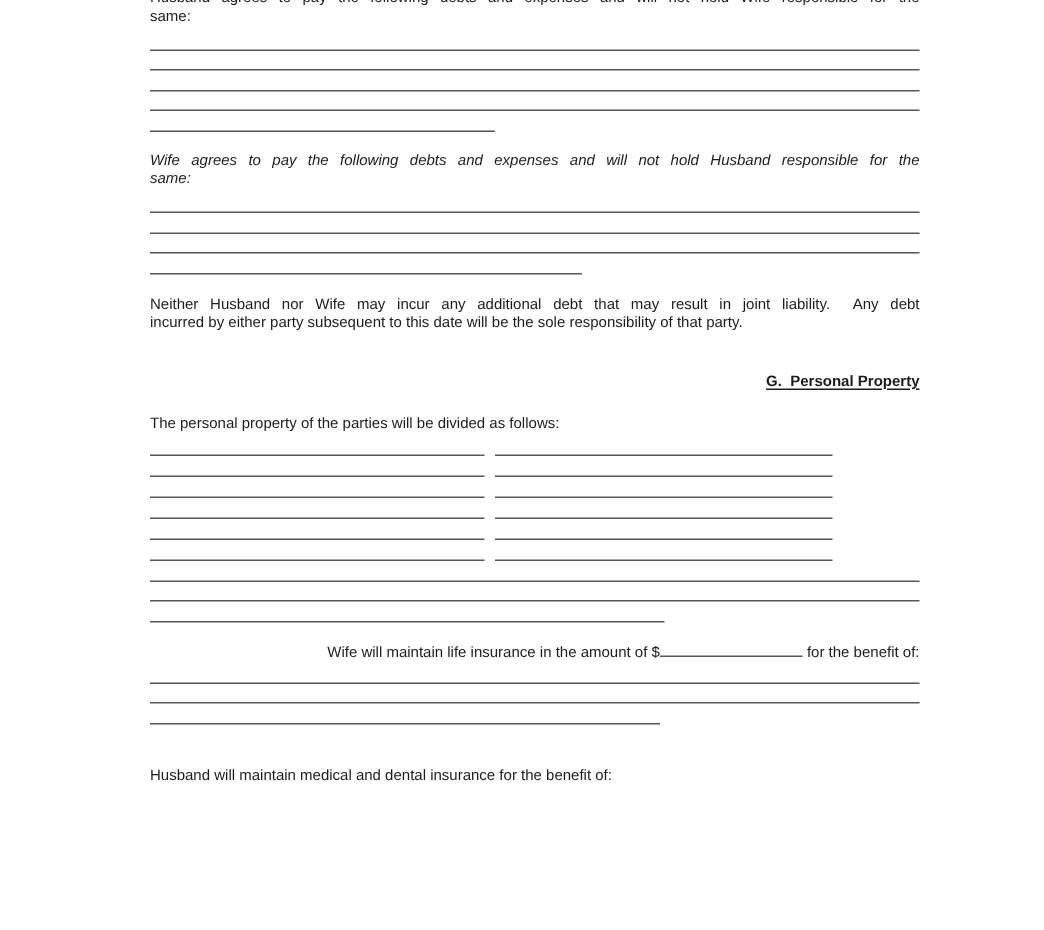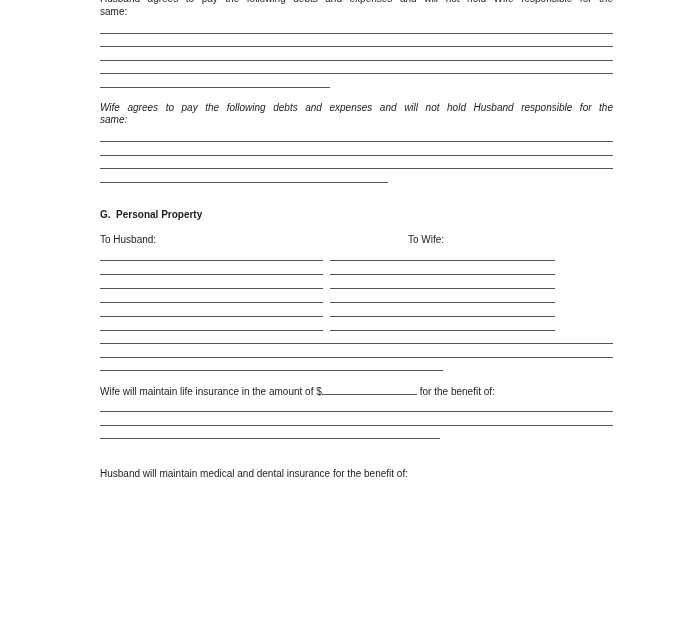--- a/index.html
+++ b/index.html
@@ -34,21 +34,22 @@
   .w343 { width: 343px; }
   .w340 { width: 340px; }
 
   .para-2 { margin-top: 14px; font-style: italic; }
   .para-3 { margin-top: 15px; }
 
   .heading {
     margin-top: 26px;
     line-height: 12.5px;
     font-weight: bold;
-    text-align: left;
+    text-align: right;
+    text-decoration: underline;
     text-underline-offset: 2px;
   }
   .heading-h { margin-top: 38.5px; }
 
   .pp-intro { margin-top: 16px; line-height: 12.5px; }
 
   .labels-row {
     position: relative;
     margin-top: 12.5px;
     line-height: 12.5px;
@@ -56,21 +57,21 @@
   }
   .wife-label { position: absolute; left: 308px; top: 0; }
 
   .cols { display: flex; margin-top: 0.5px; }
   .col-left  { width: 223px; }
   .col-right { width: 225px; margin-left: 7px; }
   .cols .fill-line { height: 13px; }
 
   .sentence { line-height: 12.5px; }
   .ins-husband { margin-top: 15.5px; }
-  .ins-wife { margin-top: 15px; }
+  .ins-wife { margin-top: 15px; text-align: right; }
   .ins-medical { margin-top: 29px; }
 
   .dollar-blank {
     display: inline-block;
     border-bottom: 1px solid #555555;
     height: 2px;
     margin-right: 3px;
   }
   .blank-husband { width: 100px; }
   .blank-wife { width: 95px; }
@@ -97,27 +98,28 @@
       <div class="jline">Wife agrees to pay the following debts and expenses and will not hold Husband responsible for the</div>
       <div class="line">same:</div>
     </div>
     <div class="fills-2">
       <div class="fill-line"></div>
       <div class="fill-line"></div>
       <div class="fill-line"></div>
       <div class="fill-line w288"></div>
     </div>
 
+    <div class="para para-3">
+      <div class="jline">Neither Husband nor Wife may incur any additional debt that may result in joint liability.&nbsp; Any debt</div>
+      <div class="line">incurred by either party subsequent to this date will be the sole responsibility of that party.</div>
+    </div>
 
     <div class="heading">G.&nbsp; Personal Property</div>
+    <div class="pp-intro">The personal property of the parties will be divided as follows:</div>
 
-    <div class="labels-row">
-      <span>To Husband:</span>
-      <span class="wife-label">To Wife:</span>
-    </div>
 
     <div class="cols">
       <div class="col-left">
         <div class="fill-line"></div>
         <div class="fill-line"></div>
         <div class="fill-line"></div>
         <div class="fill-line"></div>
         <div class="fill-line"></div>
         <div class="fill-line"></div>
       </div>

